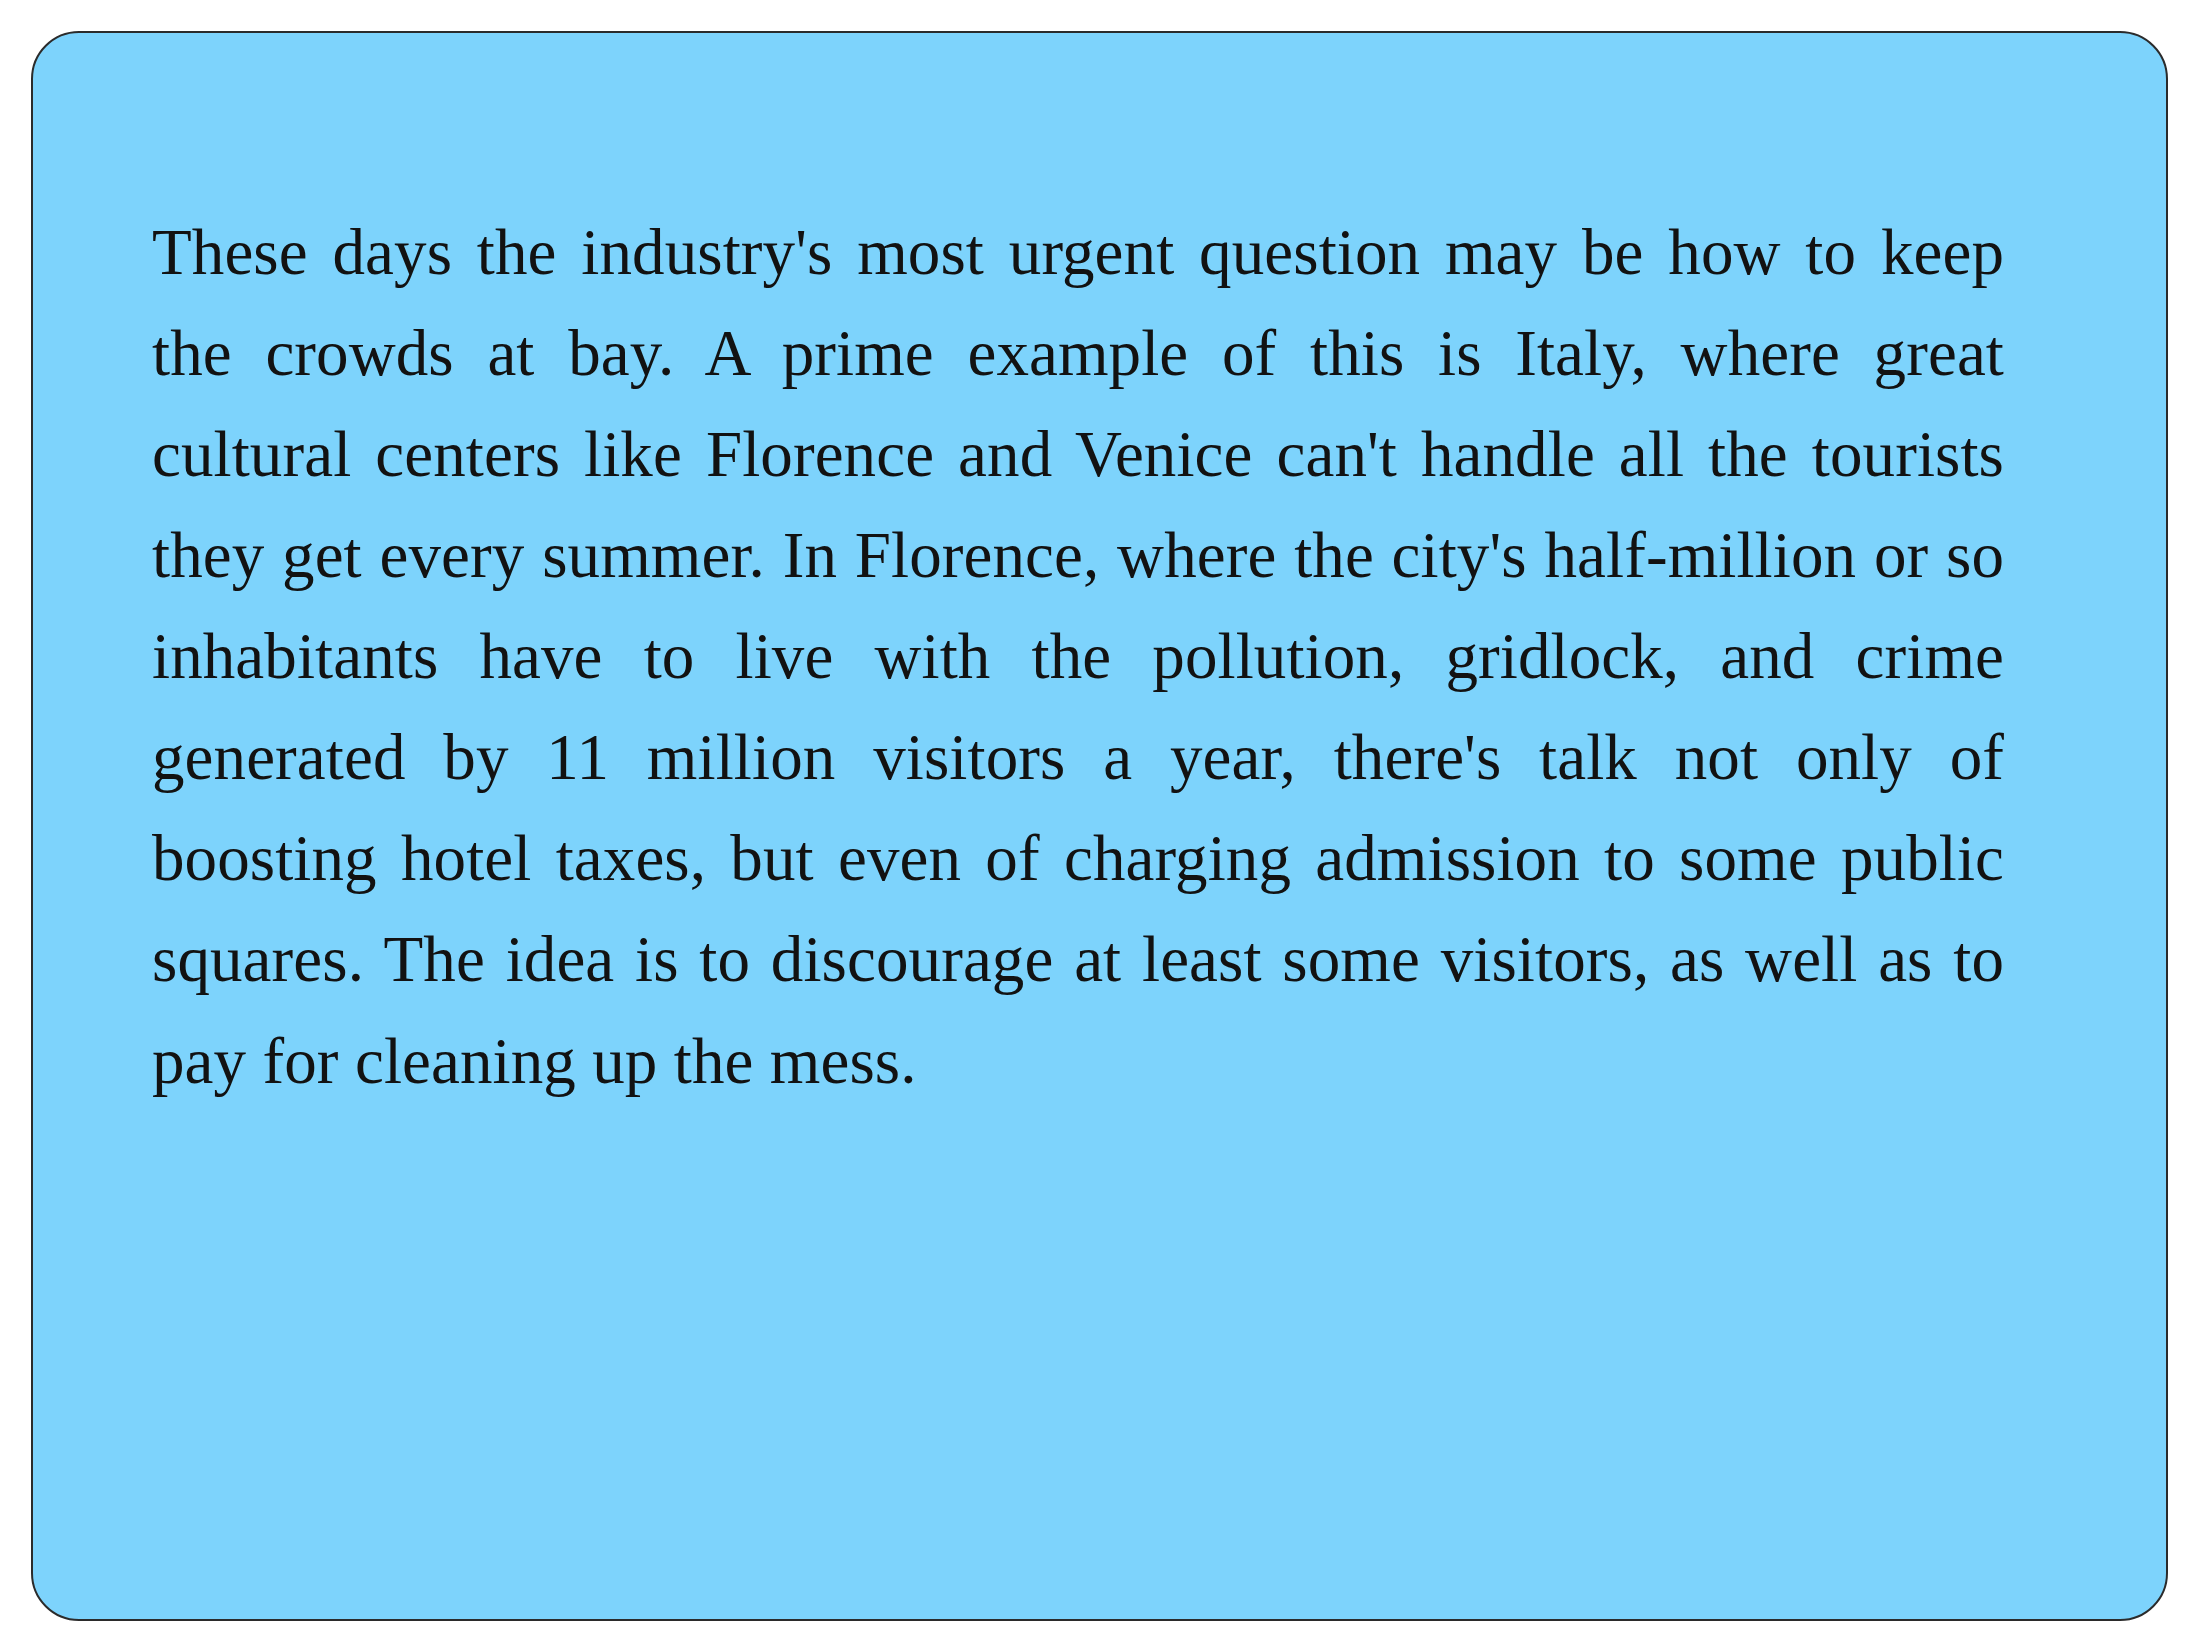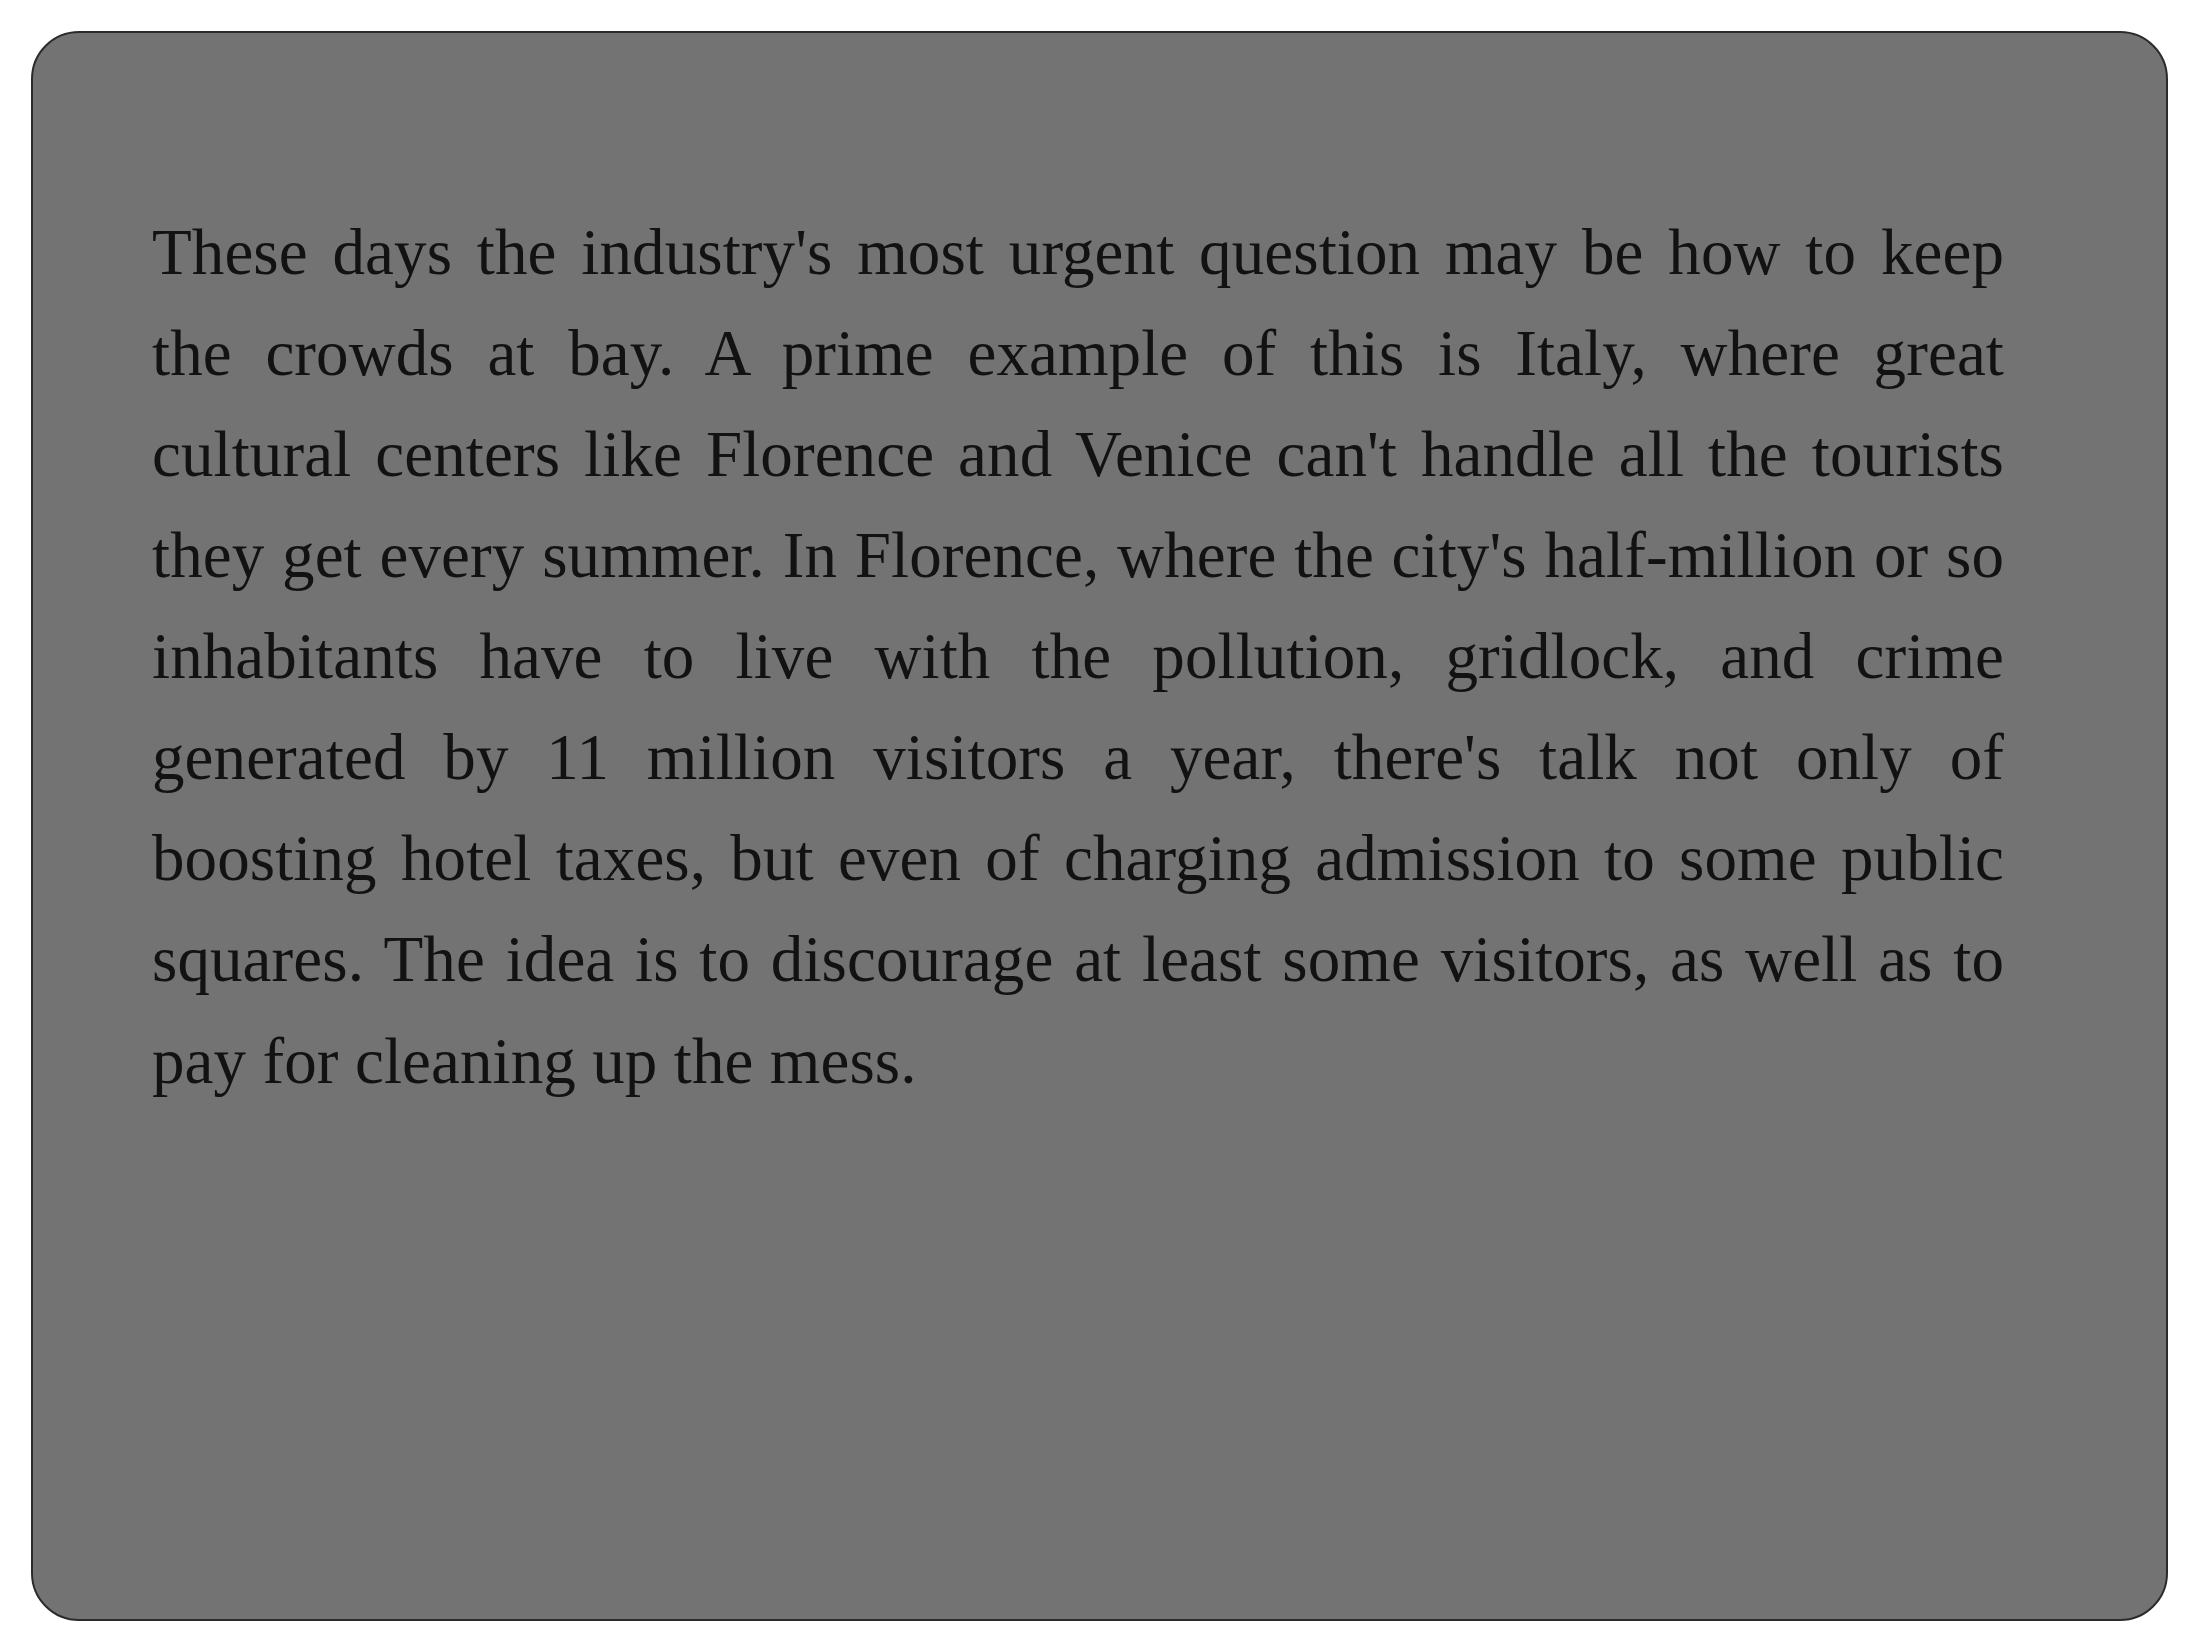--- a/index.html
+++ b/index.html
@@ -12,21 +12,21 @@
     height: 1652px;
     font-family: "Liberation Serif", serif;
     overflow: hidden;
   }
   .slide {
     position: absolute;
     left: 31px;
     top: 31px;
     width: 2137px;
     height: 1590px;
-    background: #737373;
+    background: #7dd3fc;
     border: 2.6px solid #2b2b2b;
     border-radius: 48px;
     box-sizing: border-box;
   }
   .body-text {
     position: absolute;
     left: 119px;
     top: 169px;
     width: 1852px;
     font-size: 65px;

